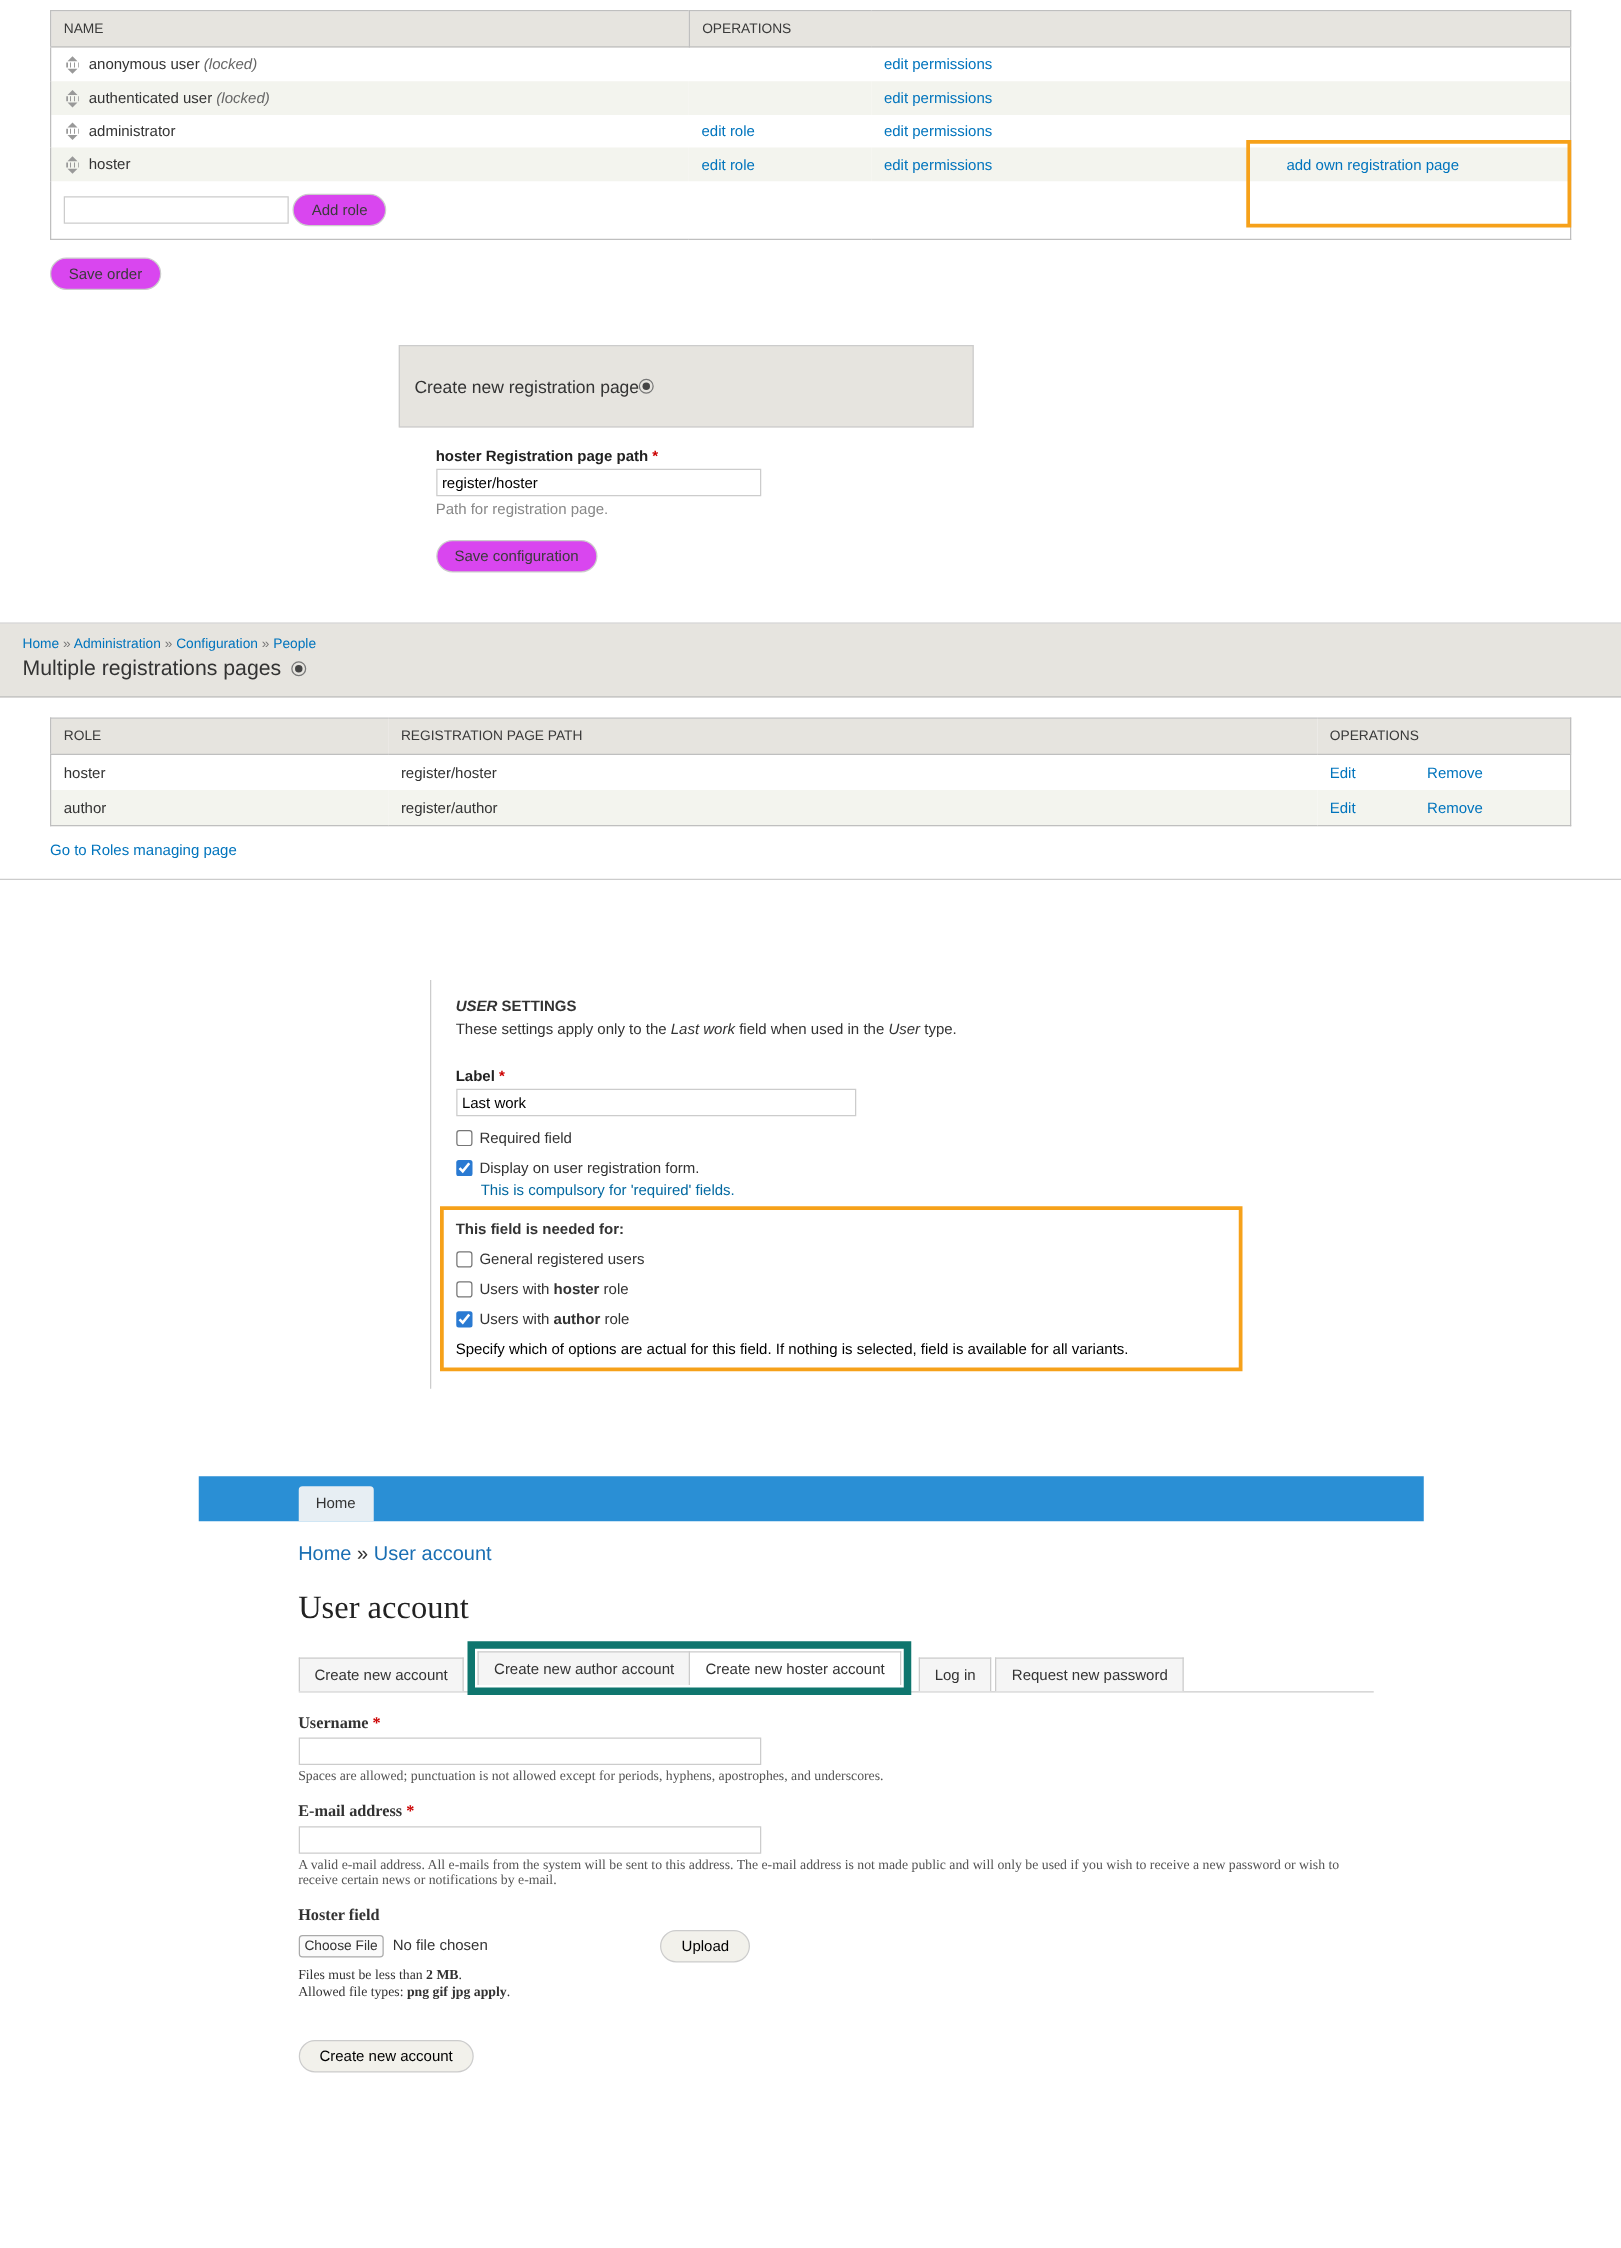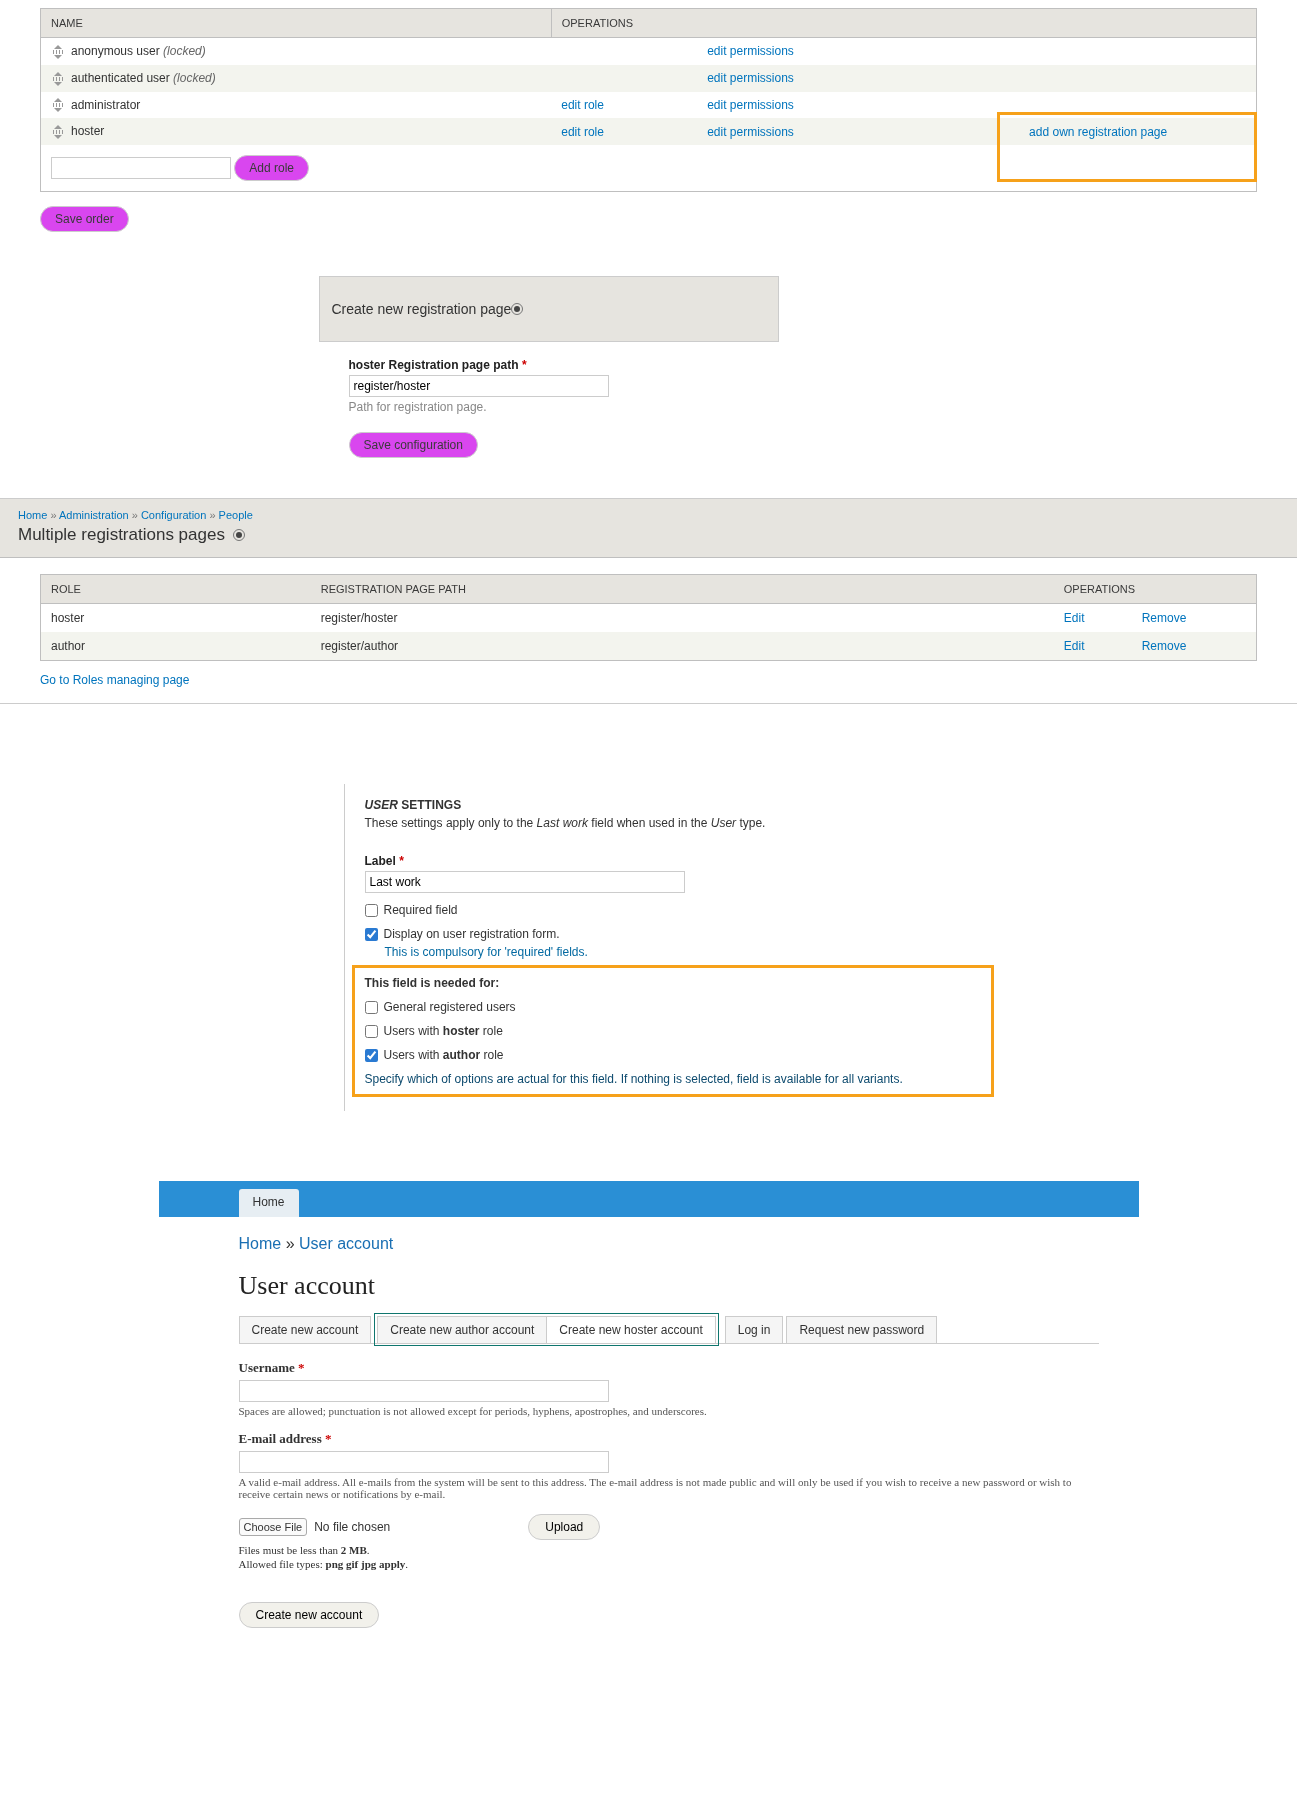--- a/index.html
+++ b/index.html
@@ -61,34 +61,34 @@
 .sec4 h4{font-size:12px;font-weight:700;margin-bottom:4px}
 .sec4 h4 .ital{font-style:italic;font-weight:700}
 .sec4 .desc{font-size:12px;margin-bottom:24px}
 .sec4 .ital2{font-style:italic}
 .chkrow{display:flex;align-items:center;gap:6px;margin:10px 0;font-size:12px}
 .chkrow input{accent-color:#2a7ad2}
 .sub-hint{font-size:12px;color:#0369a1;margin-left:20px;margin-top:-6px}
 .highlight2{border:3px solid #f6a11a;padding:8px 10px;margin:6px -10px 0 -13px}
 .section-lbl{font-weight:700;font-size:12px;margin-bottom:8px}
 .role-bold{font-weight:700}
-.spec-hint{font-size:12px;color:#0c4a6e;margin-top:0}
+.spec-hint{font-size:12px;color:#000000;margin-top:0}
 
 
 .sec5{width:980px;margin:70px auto 0 auto}
 .bluebar{background:#2a8fd5;height:36px;position:relative}
 .hometab{position:absolute;left:80px;top:8px;background:#e7eef3;padding:6px 14px 8px 14px;font-size:12px;color:#333;border-radius:3px 3px 0 0}
 .sec5-body{padding:18px 40px 30px 80px;font-family:Georgia,serif}
 .bc2{font-size:16px;font-family:"Lucida Grande",Verdana,sans-serif;margin-bottom:18px}
 .bc2 a{color:#1a6fb3}
 .sec5-body h1{font-size:26px;font-weight:400;color:#222;margin-bottom:12px}
 .tabs{display:flex;border-bottom:1px solid #ccc;margin-bottom:16px;font-family:"Lucida Grande",Verdana,sans-serif;align-items:flex-end}
 .tab{border:1px solid #ccc;border-bottom:none;padding:6px 12px;font-size:12px;background:#f5f5f5;margin-right:3px;cursor:pointer}
 .tab.active{background:#fff}
-.highlight3{border:1px solid #0f766e;padding:2px;margin-bottom:-3px;display:flex}
+.highlight3{border:6px solid #0f766e;padding:2px;margin-bottom:-3px;display:flex}
 .highlight3 .tab{margin-right:0}
 .highlight3 .tab+.tab{border-left:none}
 .form-field{margin-bottom:14px}
 .form-field .flabel{font-weight:700;font-size:13px;display:block;margin-bottom:4px}
 .form-field .txt{width:370px}
 .fdesc{font-size:11px;color:#555;margin-top:3px;font-family:Georgia,serif}
 .filewrap{display:flex;align-items:center;gap:14px;margin-top:4px}
 .filebtn-group{display:inline-flex;align-items:center;border:1px solid #aaa;border-radius:3px;padding:2px 4px;font-family:"Lucida Grande",Verdana,sans-serif;font-size:11px;background:#fafafa}
 .file-chosen{font-size:12px;font-family:"Lucida Grande",Verdana,sans-serif;margin-left:4px}
 .btn2{background:#f2f1eb;border:1px solid #ccc;border-radius:14px;padding:5px 16px;font-size:12px;cursor:pointer;font-family:"Lucida Grande",Verdana,sans-serif}
@@ -251,20 +251,21 @@
       <label class="flabel"><span>Username</span> <span class="req">*</span></label>
       <input class="txt" style="">
       <div class="fdesc">Spaces are allowed; punctuation is not allowed except for periods, hyphens, apostrophes, and underscores.</div>
     </div>
     <div class="form-field">
       <label class="flabel"><span>E-mail address</span> <span class="req">*</span></label>
       <input class="txt" style="">
       <div class="fdesc">A valid e-mail address. All e-mails from the system will be sent to this address. The e-mail address is not made public and will only be used if you wish to receive a new password or wish to receive certain news or notifications by e-mail.</div>
     </div>
     <div class="form-field">
+      <label class="flabel">Hoster field</label>
       <div class="filewrap">
         <span>
           <span class="filebtn-group">
               <span>Choose File</span>
             </span>
           <span class="file-chosen">No file chosen</span>
         </span>
         <span style="width:110px"></span>
         <button class="btn2">Upload</button>
       </div>

